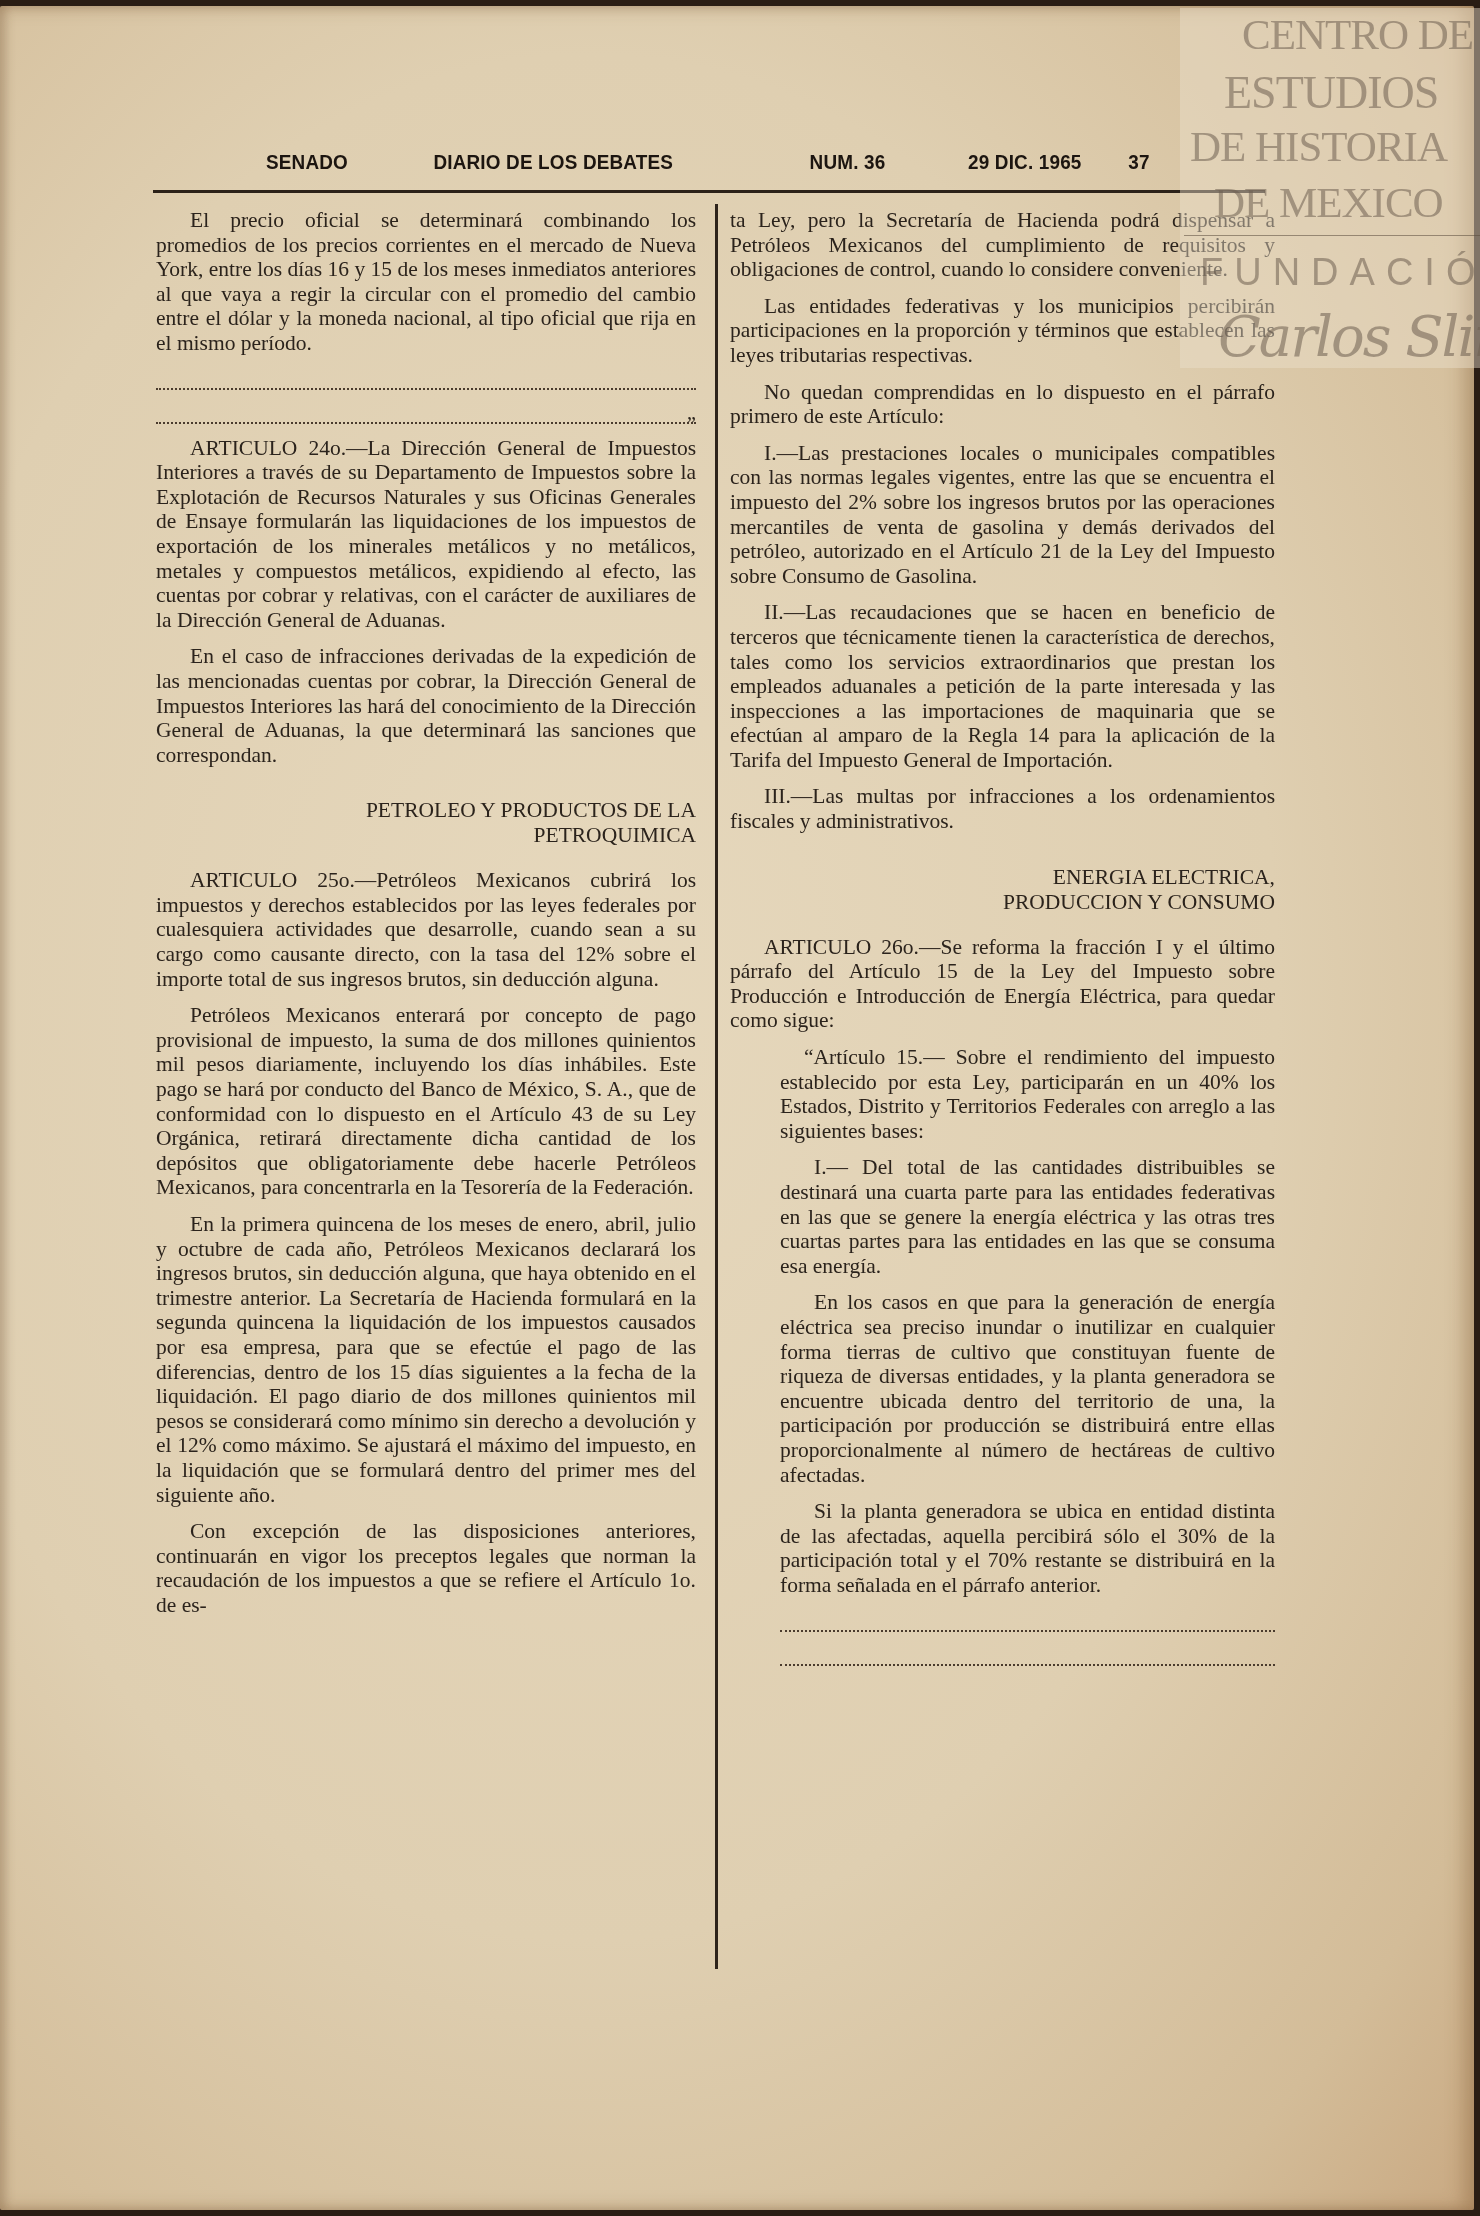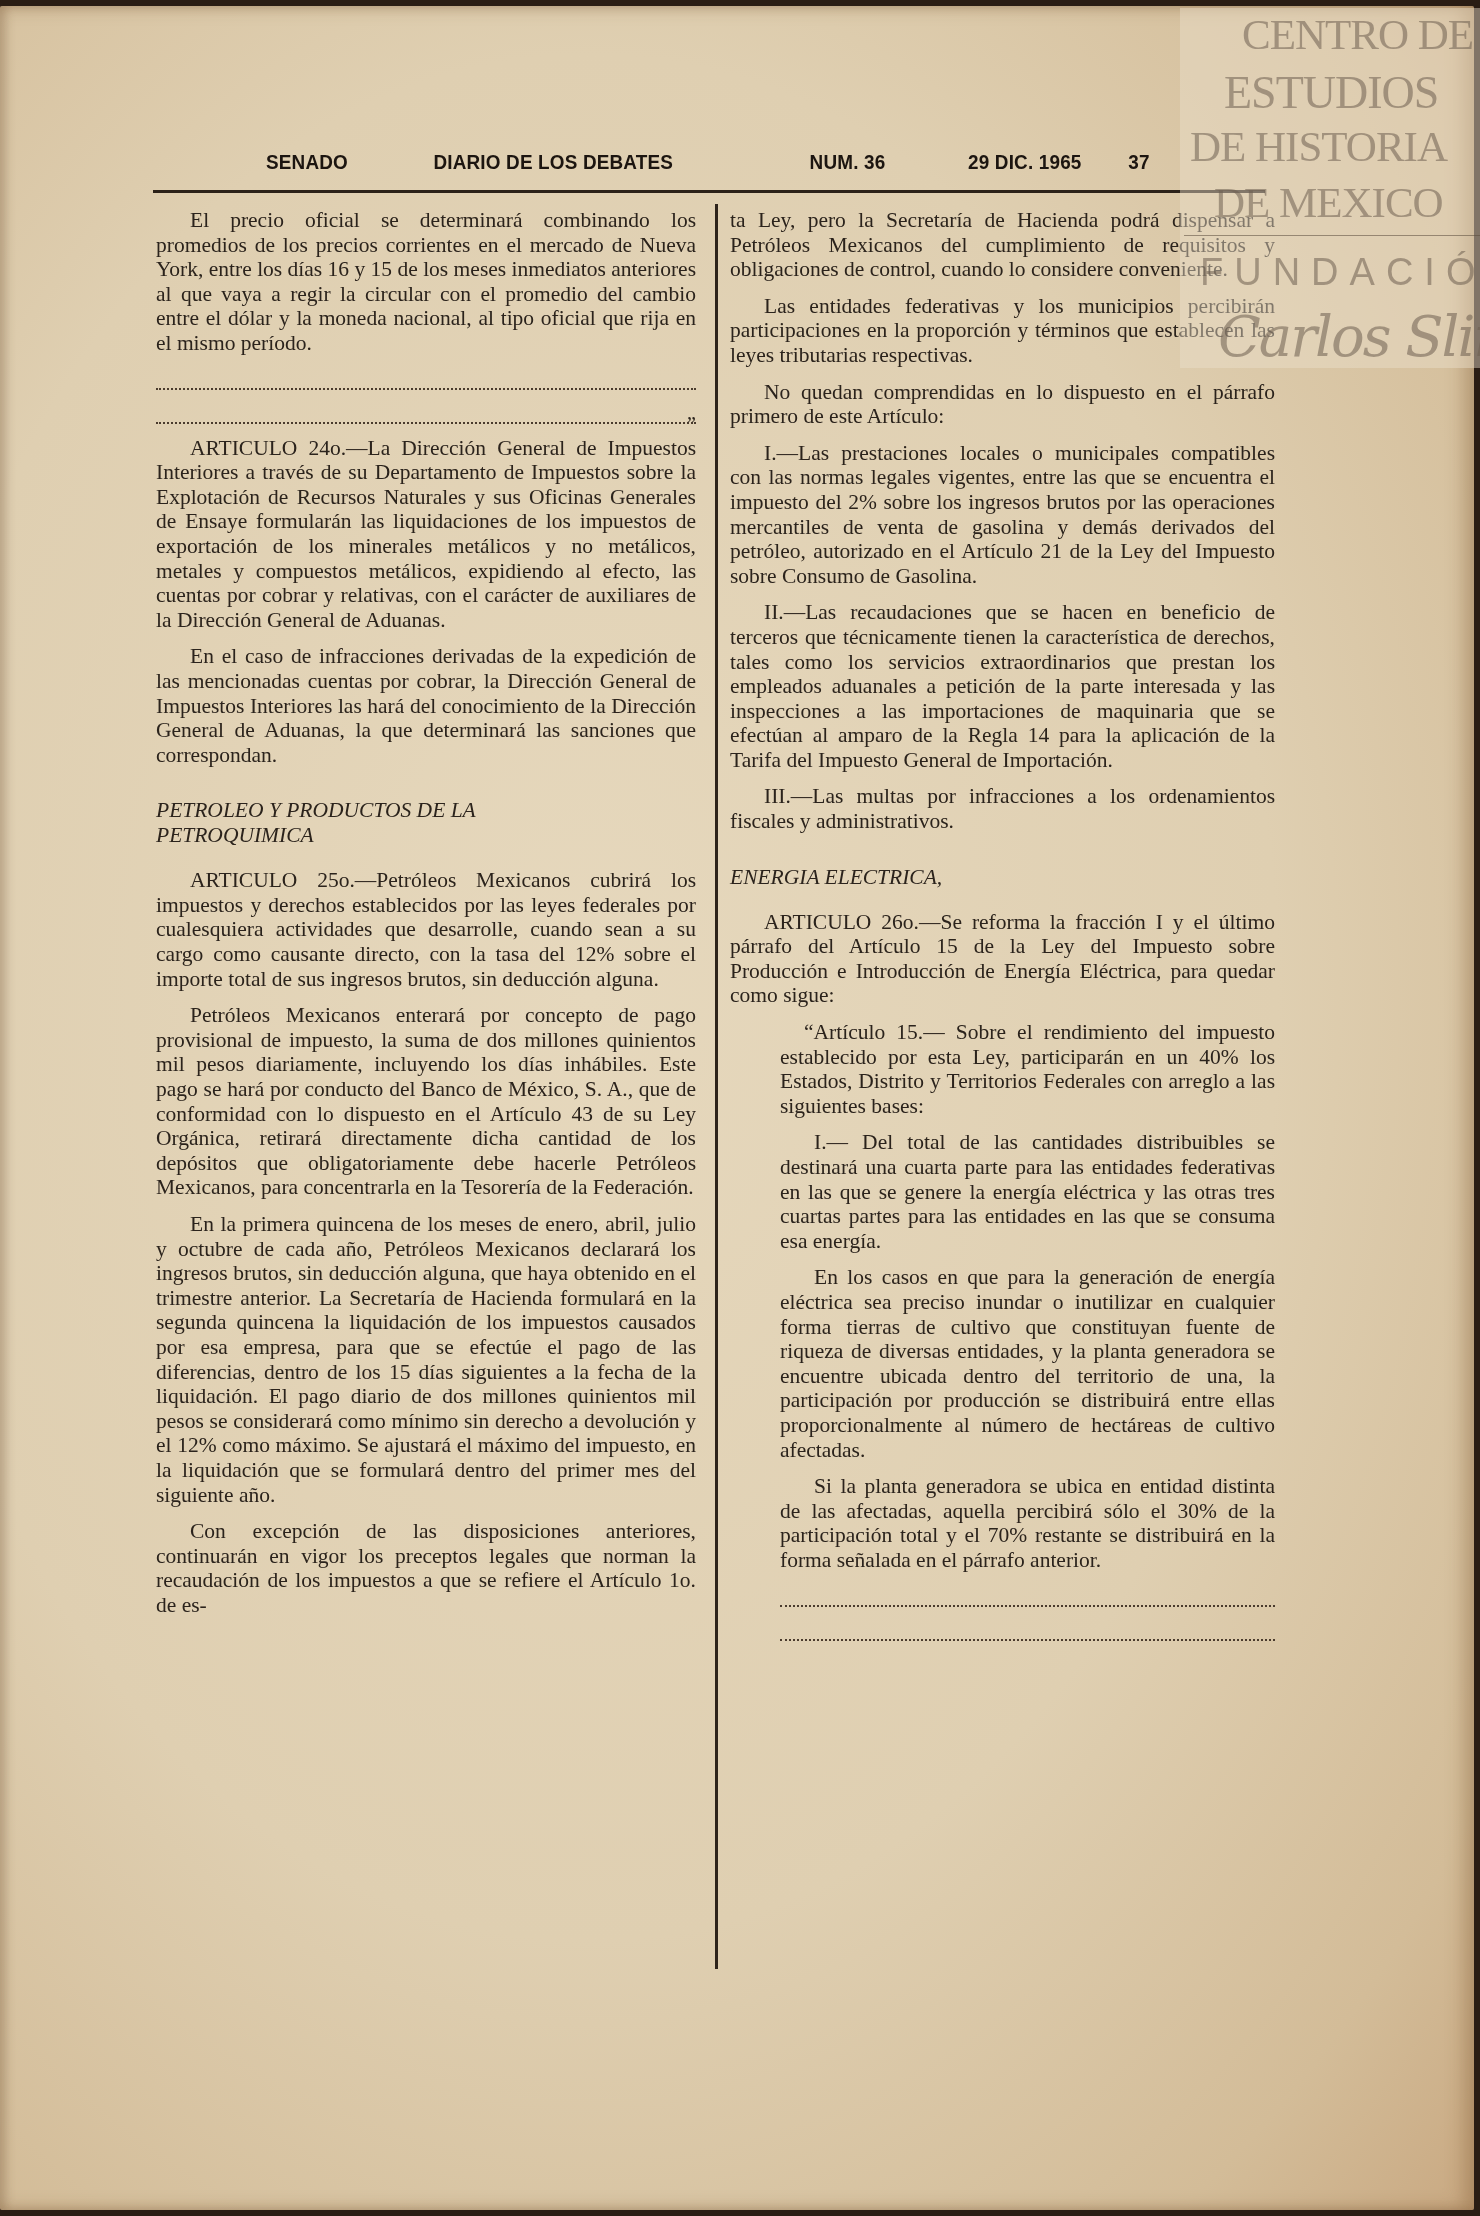--- a/index.html
+++ b/index.html
@@ -38,21 +38,21 @@
     position: absolute; top: 202px; font-size: 21.5px; line-height: 24.6px;
     color: #2b231c; text-align: justify; hyphens: manual;
   }
   .col-left { left: 156px; width: 540px; }
   .col-right { left: 730px; width: 545px; }
   .col p { margin: 0 0 12px 0; text-indent: 34px; }
   .col p.noindent { text-indent: 0; }
   .col p.quote-indent { padding-left: 50px; text-indent: 24px; }
   .col p.sub { padding-left: 50px; text-indent: 34px; }
   .heading {
-    text-align: left; margin: 31px 0 20px 0; line-height: 25px; font-style: italic;
+    text-align: right; margin: 31px 0 20px 0; line-height: 25px;
   }
   .heading div { text-indent: 0; }
   .dots {
     height: 20px; border-bottom: 2px dotted #4a3b2d; margin: 0 0 12px 0;
     position: relative;
   }
   .dots .endquote { position: absolute; right: 0; top: 10px; font-size: 20px; }
   .dots.first { margin-top: 6px; }
   .watermark {
     position: absolute; left: 1180px; top: 2px; width: 300px; height: 360px;
@@ -105,20 +105,21 @@
 
   <div class="col col-right">
     <p class="noindent">ta Ley, pero la Secretaría de Hacienda podrá dispensar a Petróleos Mexicanos del cumplimiento de requisitos y obligaciones de control, cuando lo considere conveniente.</p>
     <p>Las entidades federativas y los municipios percibirán participaciones en la proporción y términos que establecen las leyes tributarias respectivas.</p>
     <p>No quedan comprendidas en lo dispuesto en el párrafo primero de este Artículo:</p>
     <p>I.—Las prestaciones locales o municipales compatibles con las normas legales vigentes, entre las que se encuentra el impuesto del 2% sobre los ingresos brutos por las operaciones mercantiles de venta de gasolina y demás derivados del petróleo, autorizado en el Artículo 21 de la Ley del Impuesto sobre Consumo de Gasolina.</p>
     <p>II.—Las recaudaciones que se hacen en beneficio de terceros que técnicamente tienen la característica de derechos, tales como los servicios extraordinarios que prestan los empleados aduanales a petición de la parte interesada y las inspecciones a las importaciones de maquinaria que se efectúan al amparo de la Regla 14 para la aplicación de la Tarifa del Impuesto General de Importación.</p>
     <p>III.—Las multas por infracciones a los ordenamientos fiscales y administrativos.</p>
     <div class="heading">
       <div>ENERGIA ELECTRICA,</div>
+      <div>PRODUCCION Y CONSUMO</div>
     </div>
     <p>ARTICULO 26o.—Se reforma la fracción I y el último párrafo del Artículo 15 de la Ley del Impuesto sobre Producción e Introducción de Energía Eléctrica, para quedar como sigue:</p>
     <p class="quote-indent">“Artículo 15.— Sobre el rendimiento del impuesto establecido por esta Ley, participarán en un 40% los Estados, Distrito y Territorios Federales con arreglo a las siguientes bases:</p>
     <p class="sub">I.— Del total de las cantidades distribuibles se destinará una cuarta parte para las entidades federativas en las que se genere la energía eléctrica y las otras tres cuartas partes para las entidades en las que se consuma esa energía.</p>
     <p class="sub">En los casos en que para la generación de energía eléctrica sea preciso inundar o inutilizar en cualquier forma tierras de cultivo que constituyan fuente de riqueza de diversas entidades, y la planta generadora se encuentre ubicada dentro del territorio de una, la participación por producción se distribuirá entre ellas proporcionalmente al número de hectáreas de cultivo afectadas.</p>
     <p class="sub">Si la planta generadora se ubica en entidad distinta de las afectadas, aquella percibirá sólo el 30% de la participación total y el 70% restante se distribuirá en la forma señalada en el párrafo anterior.</p>
     <div class="dots" style="margin-left:50px"></div>
     <div class="dots" style="margin-left:50px"></div>
   </div>
 

